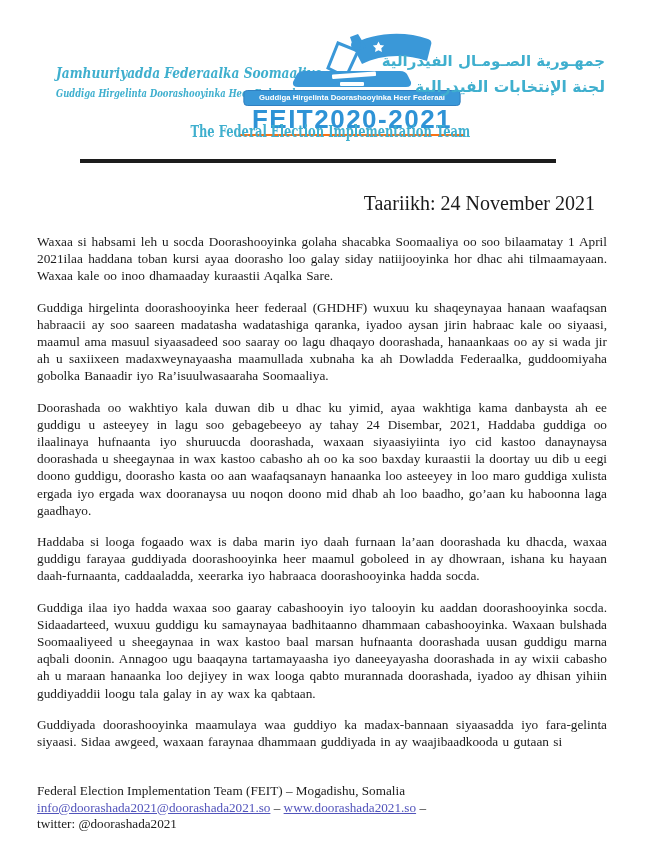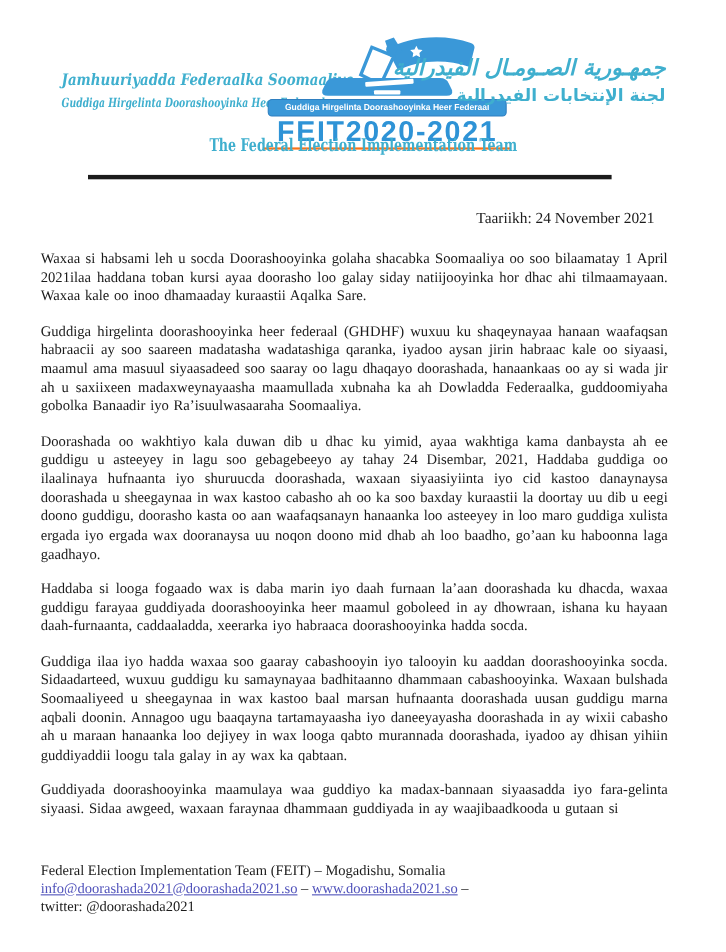--- a/index.html
+++ b/index.html
@@ -29,38 +29,38 @@
     font-family:"Liberation Sans",sans-serif;font-weight:bold;color:#2e93d6;
     font-size:26px;letter-spacing:1.5px;line-height:27px;white-space:nowrap;
     border-bottom:2px solid #f97316;padding-bottom:1px;
   }
 
   .lh-right{
     position:absolute;right:55px;top:48px;width:160px;text-align:right;
     color:#3fafce;font-family:"DejaVu Sans",sans-serif;font-weight:bold;
     direction:rtl;white-space:nowrap;
   }
-  .lh-right .a1{font-size:20px;line-height:26px;font-style:italic;}
+  .lh-right .a1{font-size:15px;line-height:26px;}
   .lh-right .a2{font-size:15.5px;line-height:26px;}
 
   .lh-banner{
     position:absolute;left:0;top:122px;width:660px;text-align:center;
     color:#3fafce;font-family:"DejaVu Serif",serif;font-weight:bold;
     font-size:16px;white-space:nowrap;
   }
   .lh-banner span{display:inline-block;transform:scaleX(.72);}
 
   .lh-rule{
     position:absolute;left:80px;top:159px;width:476px;height:4px;
     background:linear-gradient(to bottom,#1c1c1c 0 42%,#8d8d8d 42% 58%,#1c1c1c 58% 100%);
   }
 
   
   .doc{position:absolute;left:37px;top:192px;width:570px;}
-  .date-line{text-align:right;padding-right:12px;font-size:14px;margin:0 0 18px 0;}
+  .date-line{text-align:right;padding-right:12px;font-size:20px;margin:0 0 18px 0;}
   .title-line{
     text-align:center;padding-right:54px;font-size:15px;font-weight:bold;
     letter-spacing:.4px;margin:0 0 18px 0;
   }
   .title-line span{text-decoration:underline;}
   .doc p.body-par{
     margin:0 0 14px 0;font-size:13.3px;line-height:17.2px;
     text-align:justify;word-spacing:1px;
   }
 

